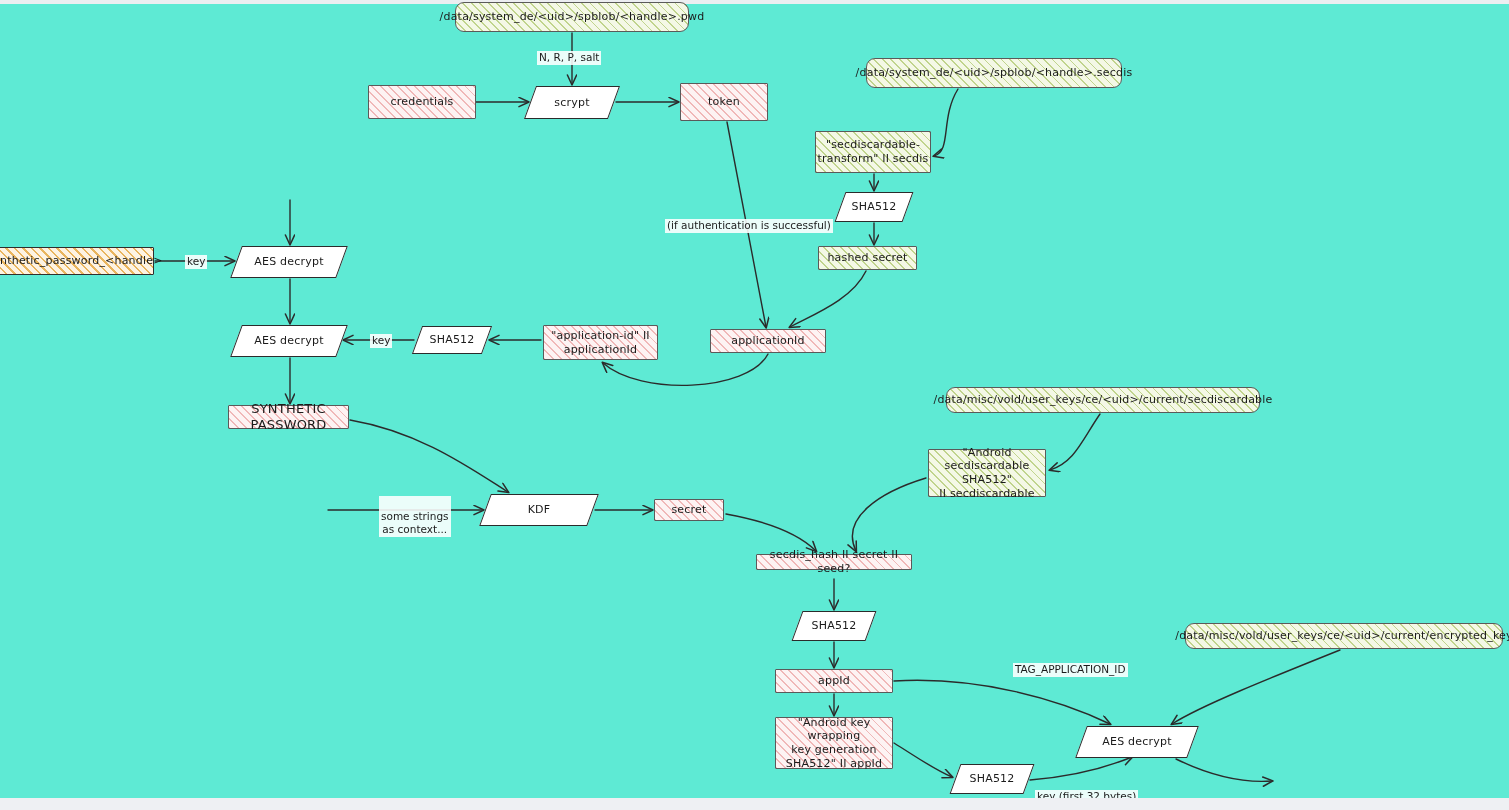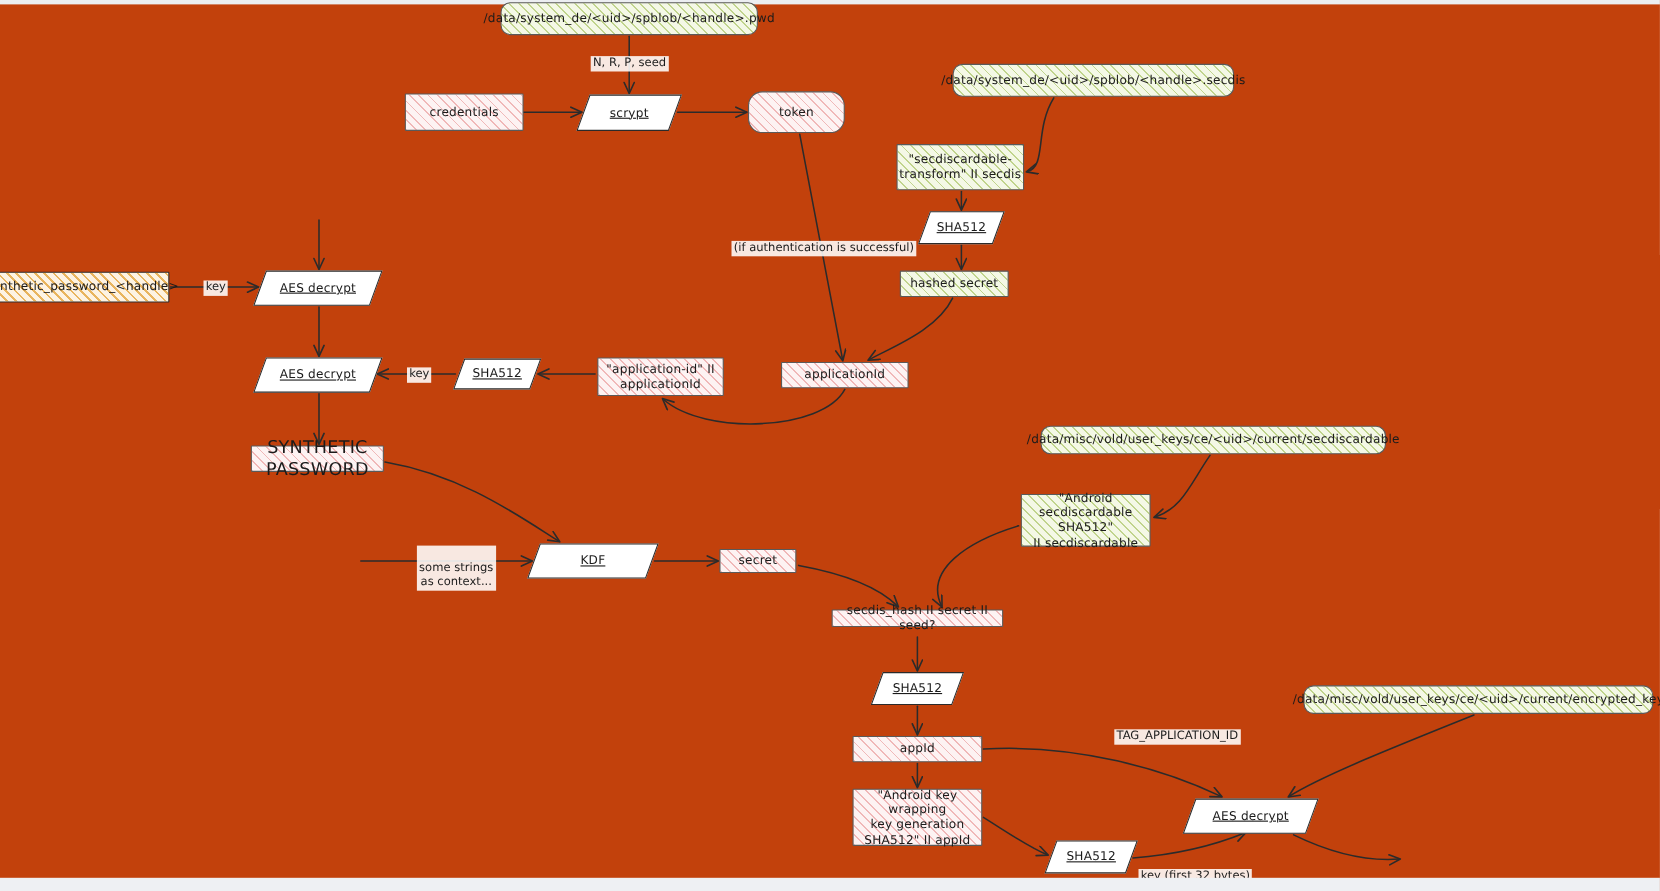--- a/index.html
+++ b/index.html
@@ -8,21 +8,21 @@
     padding: 0;
     background: #ffffff;
   }
   body {
     font-family: "DejaVu Sans", sans-serif;
   }
   #canvas {
     position: relative;
     width: 1509px;
     height: 810px;
-    background: #c2410c;
+    background: #5eead4;
     overflow: hidden;
   }
   .topbar {
     position: absolute;
     left: 0; top: 0;
     width: 1509px; height: 4px;
     background: #eceef1;
   }
   .bottombar {
     position: absolute;
@@ -87,21 +87,20 @@
     position: absolute;
     left: 0; top: 0; right: 0; bottom: 0;
     background: #ffffff;
     border: 1.8px solid #2b2b2b;
     transform: skewX(-20deg);
     z-index: 0;
   }
   .para .para-label {
     position: relative;
     z-index: 1;
-    text-decoration: underline;
   }
   
   .elabel {
     position: absolute;
     font-family: "DejaVu Sans", sans-serif;
     font-size: 10.5px;
     color: #1b1b1b;
     background: rgba(255,255,255,0.88);
     padding: 0 2px;
     white-space: nowrap;
@@ -190,21 +189,21 @@
 
   <div class="node rect fill-red" style="left:368px; top:85px; width:108px; height:34px;">
     <span>credentials</span>
   </div>
 
   <div class="node para" style="left:530px; top:86px; width:84px; height:33px;">
     <div class="para-inner"></div>
     <span class="para-label">scrypt</span>
   </div>
 
-  <div class="node rect fill-red" style="left:680px; top:83px; width:88px; height:38px;border-radius:13px;">
+  <div class="node rect fill-red" style="left:680px; top:83px; width:88px; height:38px;">
     <span>token</span>
   </div>
 
   <div class="node rounded fill-green" style="left:866px; top:58px; width:256px; height:30px;">
     <span>/data/system_de/&lt;uid&gt;/spblob/&lt;handle&gt;.secdis</span>
   </div>
 
   <div class="node rect fill-green" style="left:815px; top:131px; width:116px; height:42px; white-space:pre-line;">
     <span>"secdiscardable-
 transform" II secdis</span>
@@ -241,21 +240,21 @@
 
   <div class="node rect fill-red" style="left:543px; top:325px; width:115px; height:35px; white-space:pre-line;">
     <span>"application-id" II
 applicationId</span>
   </div>
 
   <div class="node rect fill-red" style="left:710px; top:329px; width:116px; height:24px;">
     <span>applicationId</span>
   </div>
 
-  <div class="node rect fill-red" style="left:228px; top:405px; width:121px; height:24px; font-size:16px;">
+  <div class="node rect fill-red" style="left:228px; top:405px; width:121px; height:24px; font-size:13px;">
     <span>SYNTHETIC PASSWORD</span>
   </div>
 
   <div class="node para" style="left:485px; top:494px; width:108px; height:32px;">
     <div class="para-inner"></div>
     <span class="para-label">KDF</span>
   </div>
 
   <div class="node rect fill-red" style="left:654px; top:499px; width:70px; height:22px;">
     <span>secret</span>
@@ -299,21 +298,21 @@
     <span>/data/misc/vold/user_keys/ce/&lt;uid&gt;/current/encrypted_key</span>
   </div>
 
   <div class="node para" style="left:1081px; top:726px; width:112px; height:32px;">
     <div class="para-inner"></div>
     <span class="para-label">AES decrypt</span>
   </div>
 
 
   <div class="elabel" style="left:537px; top:51px;">
-    <span>N, R, P, seed</span>
+    <span>N, R, P, salt</span>
   </div>
 
   <div class="elabel" style="left:665px; top:219px;">
     <span>(if authentication is successful)</span>
   </div>
 
   <div class="elabel" style="left:185px; top:255px;">
     <span>key</span>
   </div>
 

